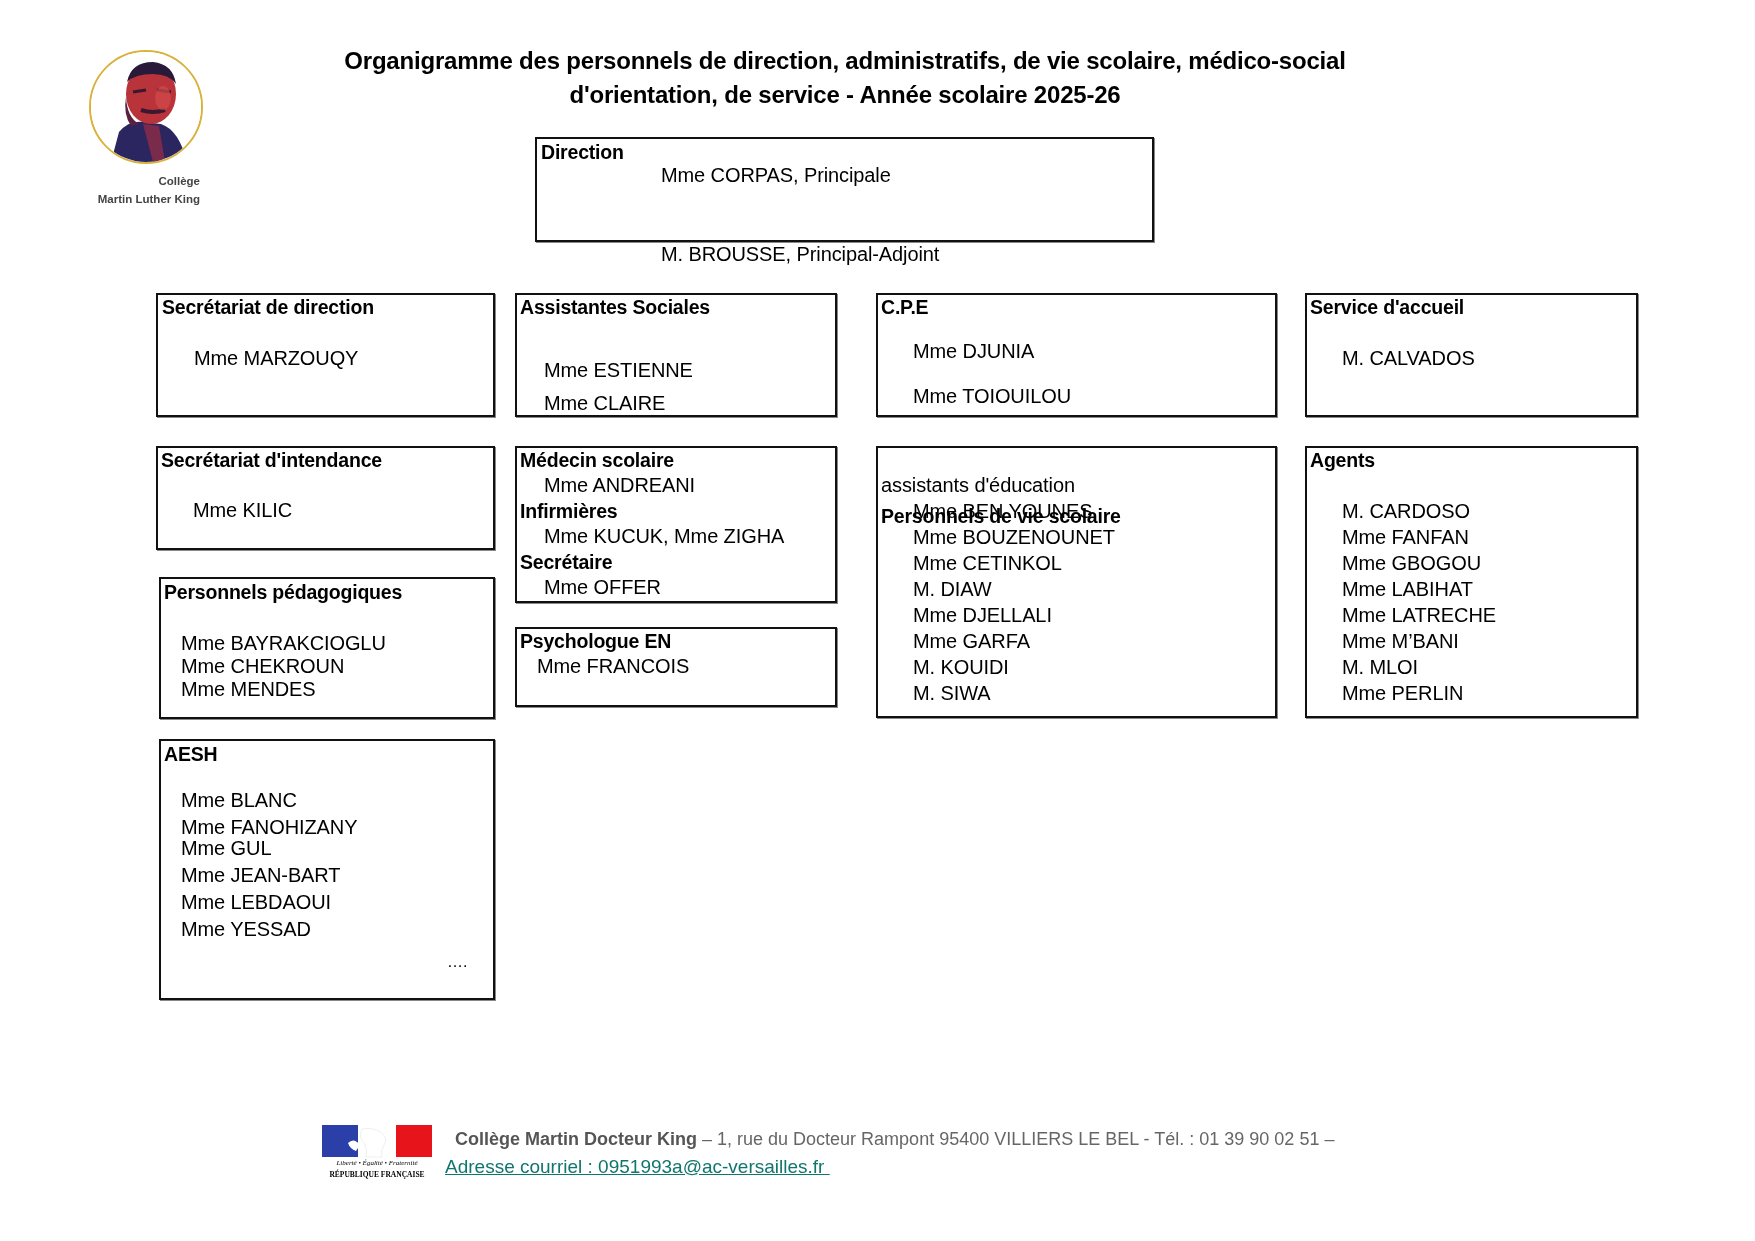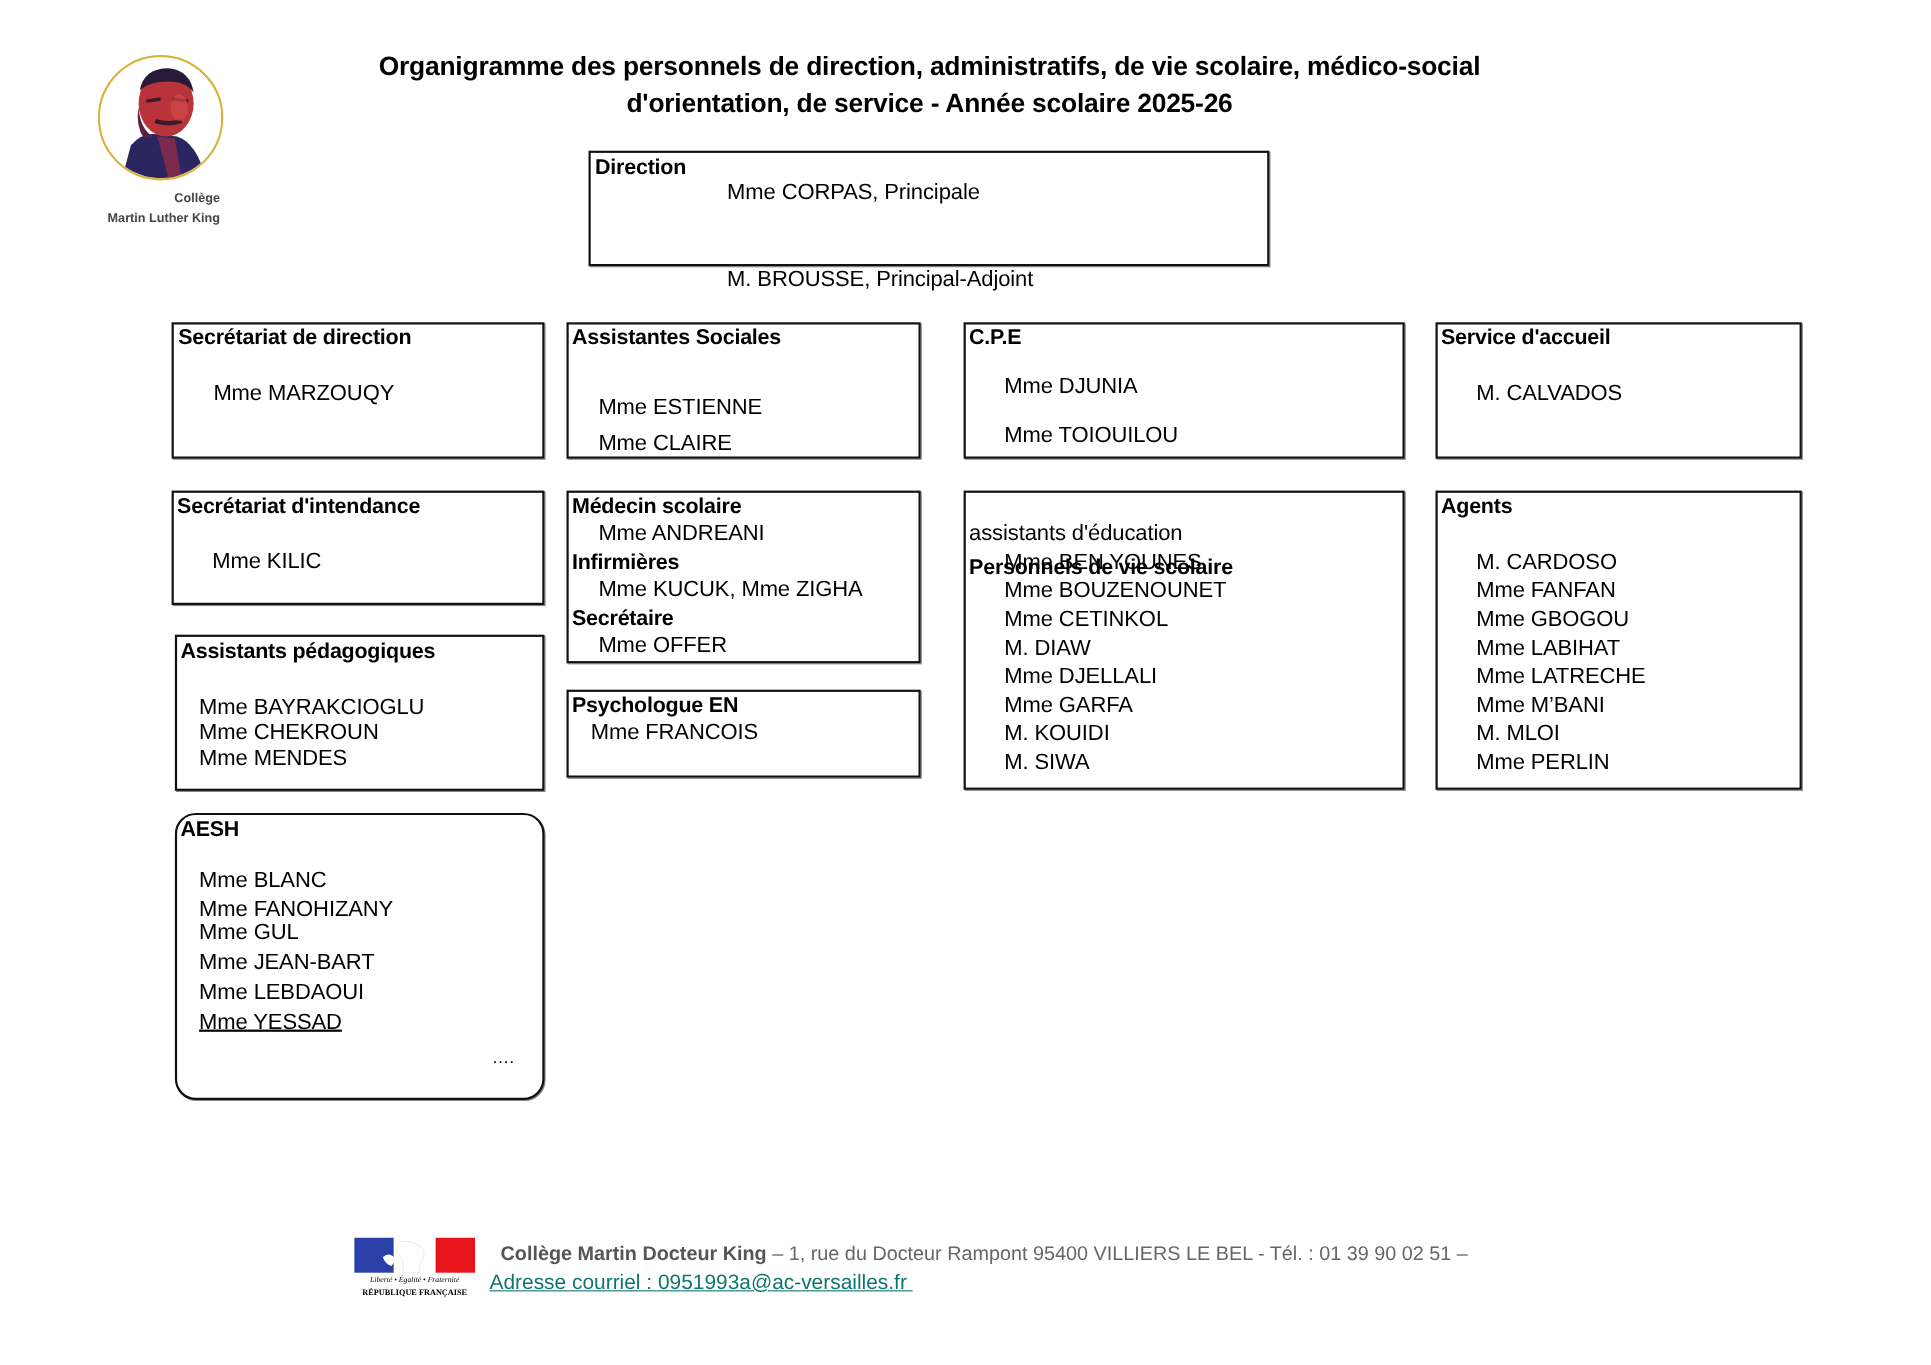--- a/index.html
+++ b/index.html
@@ -108,34 +108,34 @@
   <div class="ln" style="left:35px; top:78px;">Mme FANFAN</div>
   <div class="ln" style="left:35px; top:104px;">Mme GBOGOU</div>
   <div class="ln" style="left:35px; top:130px;">Mme LABIHAT</div>
   <div class="ln" style="left:35px; top:156px;">Mme LATRECHE</div>
   <div class="ln" style="left:35px; top:182px;">Mme M’BANI</div>
   <div class="ln" style="left:35px; top:208px;">M. MLOI</div>
   <div class="ln" style="left:35px; top:234px;">Mme PERLIN</div>
 </div>
 
 <div class="box" style="left:159px; top:577px; width:336px; height:142px;">
-  <div class="hd" style="left:3px; top:2px;">Assistants pédagogiques</div>
+  <div class="hd" style="left:3px; top:2px;">Personnels pédagogiques</div>
   <div class="ln" style="left:20px; top:53px;">Mme BAYRAKCIOGLU</div>
   <div class="ln" style="left:20px; top:76px;">Mme CHEKROUN</div>
   <div class="ln" style="left:20px; top:99px;">Mme MENDES</div>
 </div>
 
-<div class="box" style="left:159px; top:739px; width:336px; height:261px;border-radius:19px;">
+<div class="box" style="left:159px; top:739px; width:336px; height:261px;">
   <div class="hd" style="left:3px; top:2px;">AESH</div>
   <div class="ln" style="left:20px; top:48px;">Mme BLANC</div>
   <div class="ln" style="left:20px; top:75px;">Mme FANOHIZANY</div>
   <div class="ln" style="left:20px; top:96px;">Mme GUL</div>
   <div class="ln" style="left:20px; top:123px;">Mme JEAN-BART</div>
   <div class="ln" style="left:20px; top:150px;">Mme LEBDAOUI</div>
-  <div class="ln" style="left:20px; top:177px;text-decoration:underline;">Mme YESSAD</div>
+  <div class="ln" style="left:20px; top:177px;">Mme YESSAD</div>
   <div class="ln" style="left:286px; top:212px; font-size:16px;">….</div>
 </div>
 
 <div class="marianne">
   <svg width="110" height="58" viewBox="0 0 110 58">
     <rect x="0" y="0" width="36" height="32" fill="#2a3fa8"></rect>
     <rect x="36" y="0" width="38" height="32" fill="#ffffff"></rect>
     <rect x="74" y="0" width="36" height="32" fill="#e8141c"></rect>
     <path d="M40 4 Q52 2 60 8 Q66 14 62 20 Q58 26 60 32 L44 32 Q46 24 42 18 Q36 12 40 4 Z" fill="#ffffff" stroke="#ddd" stroke-width="0.5"></path>
     <path d="M26 18 Q32 12 38 20 L34 26 Q28 24 26 18 Z" fill="#ffffff"></path>

